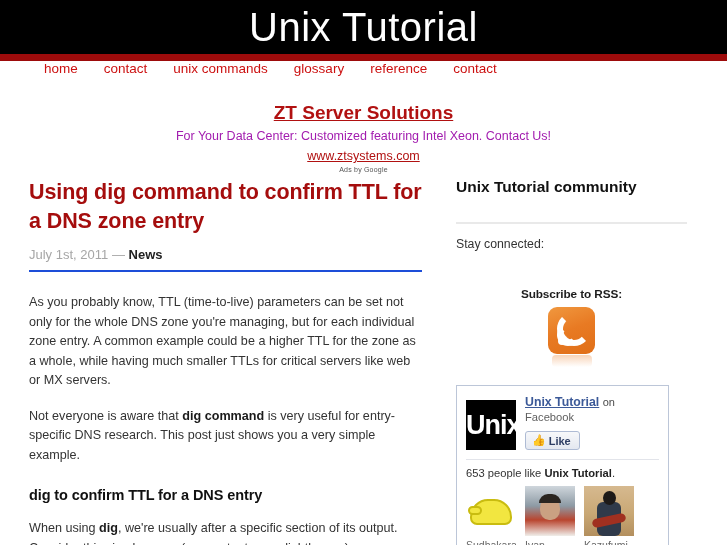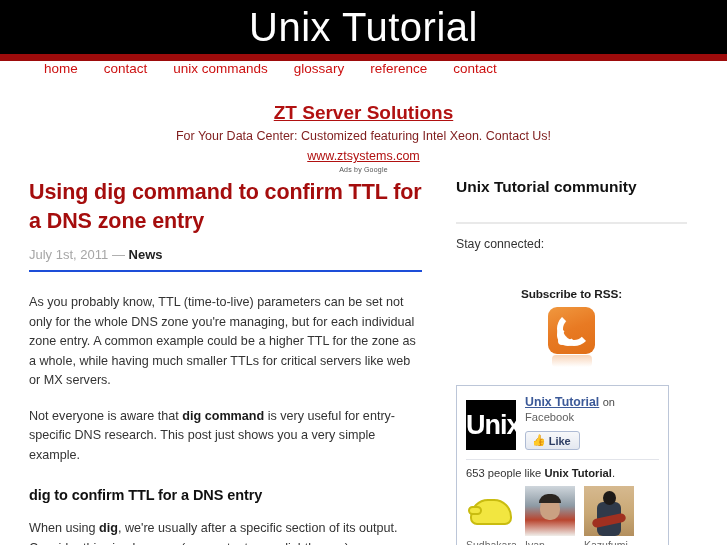--- a/index.html
+++ b/index.html
@@ -61,21 +61,21 @@
   .ad-title {
     color: #b11111;
     font-size: 19px;
     font-weight: bold;
     text-decoration: underline;
     display: inline-block;
     margin: 0;
     line-height: 23px;
   }
   .ad-desc {
-    color: #7f1d1d;
+    color: #a21caf;
     font-size: 12.5px;
     line-height: 20px;
     margin: 2px 0 0 0;
   }
   .ad-url {
     color: #b11111;
     font-size: 12.5px;
     text-decoration: underline;
     display: inline-block;
     margin-top: 2px;

